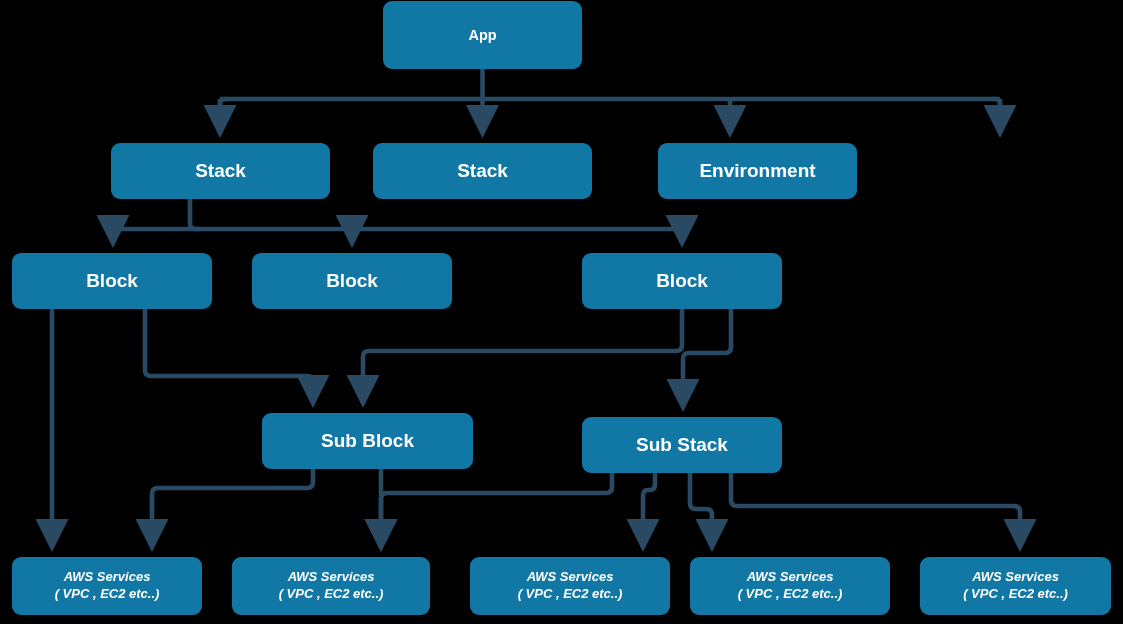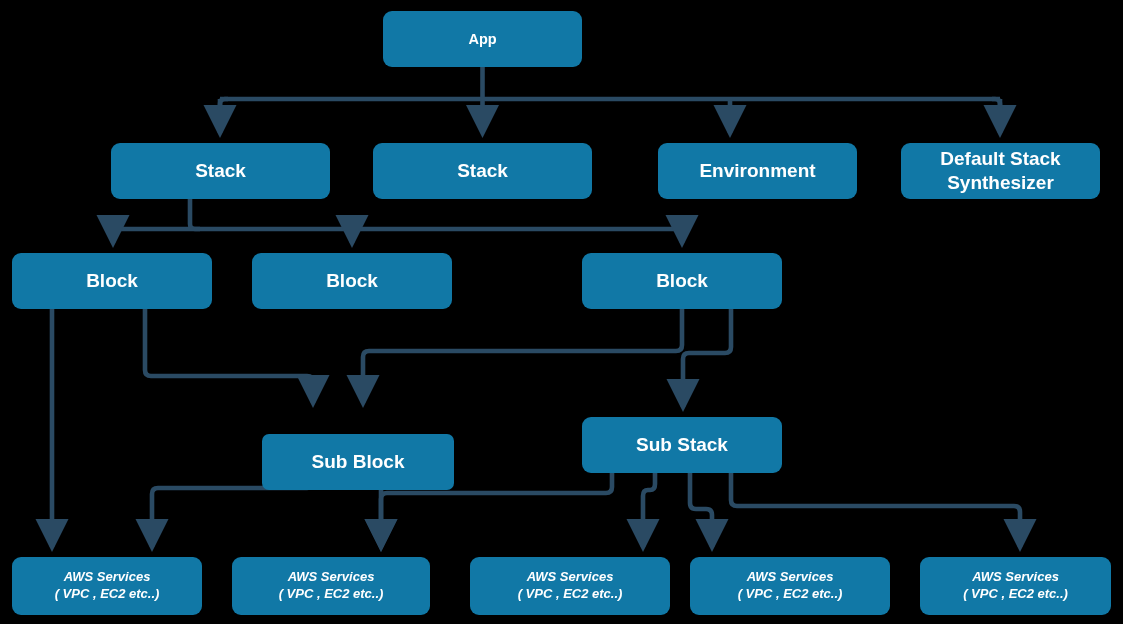--- a/index.html
+++ b/index.html
@@ -100,53 +100,50 @@
       <path d="M 612 473 L 612 487 Q 612 493 606 493 L 387 493 Q 381 493 381 499 L 381 547" marker-end="url(#arrow)"></path>
 
       <path d="M 655 473 L 655 484 Q 655 490 650 490 L 648 490 Q 643 490 643 496 L 643 547" marker-end="url(#arrow)"></path>
 
       <path d="M 690 473 L 690 503 Q 690 509 696 509 L 706 509 Q 712 509 712 515 L 712 547" marker-end="url(#arrow)"></path>
 
       <path d="M 731 473 L 731 500 Q 731 506 737 506 L 1014 506 Q 1020 506 1020 512 L 1020 547" marker-end="url(#arrow)"></path>
     </g>
   </svg>
 
-  <div class="node size-lg" style="left:383px; top:11px; width:199px; height:56px;">
+  <div class="node size-lg" style="left:383px; top:1px; width:199px; height:68px;">
     <span class="node-label">App</span>
   </div>
 
   <div class="node size-md" style="left:111px; top:143px; width:219px; height:56px;">
     <span class="node-label">Stack</span>
   </div>
 
   <div class="node size-md" style="left:373px; top:143px; width:219px; height:56px;">
     <span class="node-label">Stack</span>
   </div>
 
   <div class="node size-md" style="left:658px; top:143px; width:199px; height:56px;">
     <span class="node-label">Environment</span>
   </div>
 
-  <div class="node size-md" style="left:901px; top:143px; width:199px; height:56px;">
-    <span class="node-label">Default Stack Synthesizer</span>
-  </div>
 
   <div class="node size-md" style="left:12px; top:253px; width:200px; height:56px;">
     <span class="node-label">Block</span>
   </div>
 
   <div class="node size-md" style="left:252px; top:253px; width:200px; height:56px;">
     <span class="node-label">Block</span>
   </div>
 
   <div class="node size-md" style="left:582px; top:253px; width:200px; height:56px;">
     <span class="node-label">Block</span>
   </div>
 
-  <div class="node size-md" style="left:262px; top:434px; width:192px; height:56px;border-radius:7px;">
+  <div class="node size-md" style="left:262px; top:413px; width:211px; height:56px;">
     <span class="node-label">Sub Block</span>
   </div>
 
   <div class="node size-md" style="left:582px; top:417px; width:200px; height:56px;">
     <span class="node-label">Sub Stack</span>
   </div>
 
   <div class="node size-sm" style="left:12px; top:557px; width:190px; height:58px;">
     <span class="node-label">AWS Services
 ( VPC , EC2 etc..)</span>

